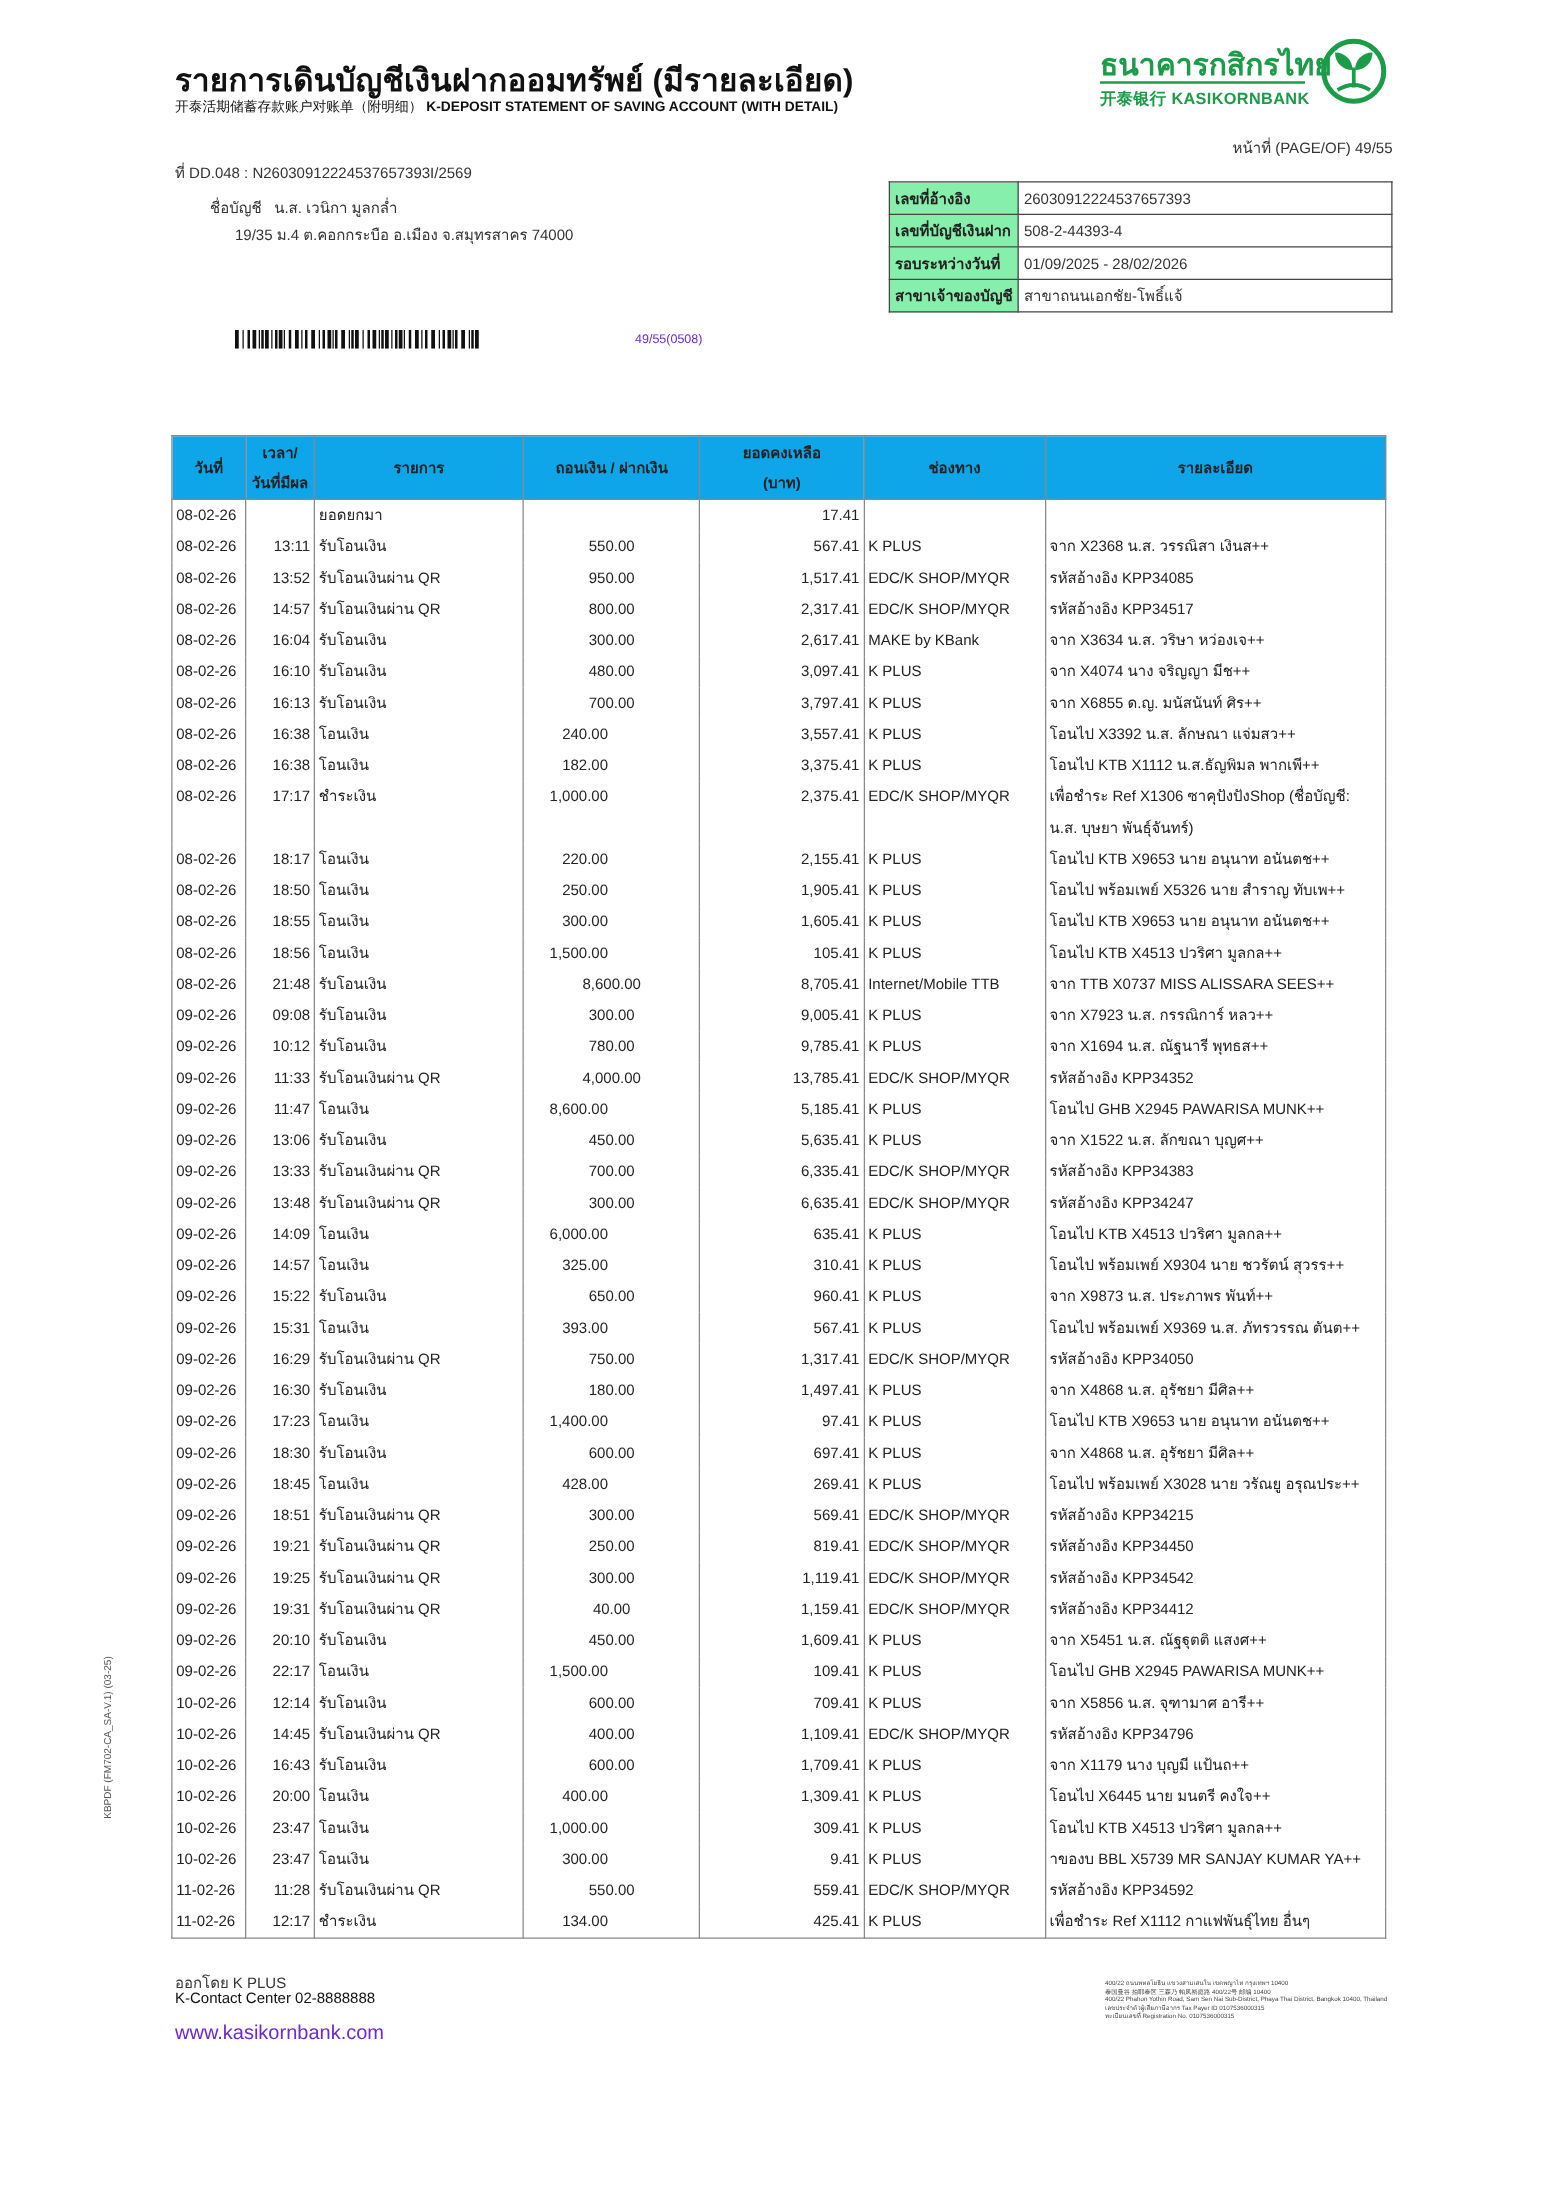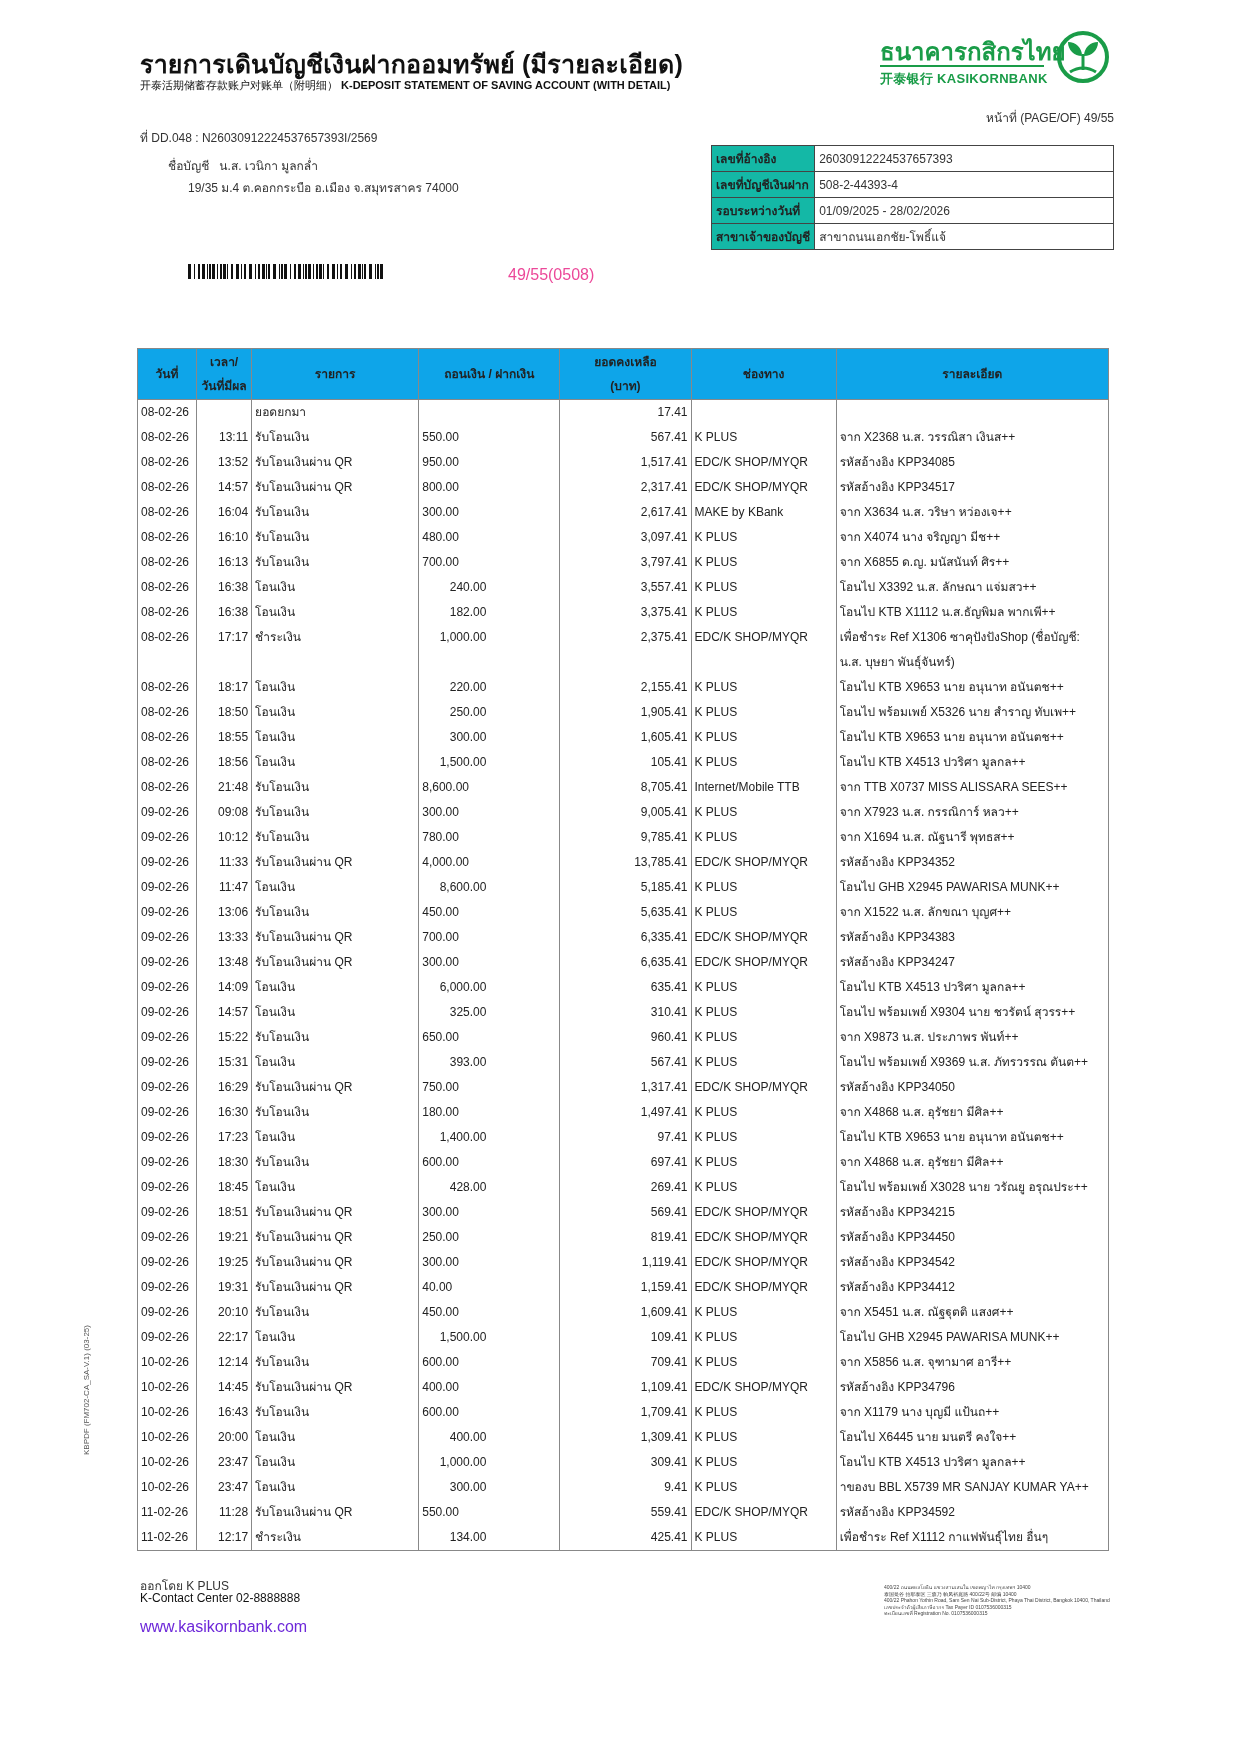--- a/index.html
+++ b/index.html
@@ -12,38 +12,38 @@
   .logo-th { position: absolute; left: 0; top: 2px; font-size: 24px; font-weight: bold; color: #1a9c48; }
   .logo-line { position: absolute; left: 0; top: 35px; width: 164px; height: 2px; background: #1a9c48; }
   .logo-en { position: absolute; left: 0; top: 40px; font-size: 13px; font-weight: bold; color: #1a9c48; letter-spacing: 0.3px; }
   .logo-circle { position: absolute; left: 176px; top: 0; width: 54px; height: 54px; }
   .page-of { right: 125px; top: 108px; font-size: 12px; color: #333; }
   .ref-no { left: 140px; top: 128px; font-size: 12px; color: #333; }
   .acct-name-row { left: 140px; top: 156px; font-size: 12px; color: #333; margin-left: 28px; }
   .acct-name-row .lbl { display: inline-block; width: 48px; }
   .addr { left: 188px; top: 178px; font-size: 12px; color: #333; }
   .barcode { left: 188px; top: 264px; width: 200px; height: 15px; }
-  .barcode-text { left: 508px; top: 266px; font-size: 16px; color: #ec4899; }
+  .barcode-text { left: 508px; top: 266px; font-size: 10px; color: #6d28d9; }
   table.info { position: absolute; left: 711px; top: 145px; border-collapse: collapse; font-size: 12px; }
   table.info td { border: 1px solid #444; height: 25px; padding: 0 4px; white-space: nowrap; }
-  table.info td.k { background: #14b8a6; font-weight: bold; width: 88px; }
+  table.info td.k { background: #86efac; font-weight: bold; width: 88px; }
   table.info td.v { width: 290px; color: #333; }
   table.tx { position: absolute; left: 137px; top: 348px; width: 972px; border-collapse: collapse; font-size: 12px; color: #222; }
   table.tx th { background: #0ea5e9; border: 1px solid #888; font-weight: bold; font-size: 12px; height: 50px; padding: 0 2px; line-height: 24px; }
   table.tx td { border-left: 1px solid #888; border-right: 1px solid #888; height: 25px; padding: 0 3px; white-space: nowrap; vertical-align: top; line-height: 25px; }
   table.tx tr.last td { border-bottom: 1px solid #888; }
   table.tx td.date { width: 52px; }
   table.tx td.time { width: 48px; text-align: right; }
   table.tx td.desc { width: 160px; }
   table.tx td.amt { width: 134px; position: relative; }
   table.tx td.bal { width: 124px; text-align: right; }
   table.tx td.chan { width: 138px; }
   table.tx td.detail { width: 265px; white-space: normal; line-height: 25px; }
   .wd { display: block; text-align: right; padding-right: 70px; }
-  .dp { display: block; text-align: left; }
+  .dp { display: block; text-align: center; }
   .side-code { left: 82px; top: 1455px; font-size: 8px; color: #555; transform: rotate(-90deg); transform-origin: left top; white-space: nowrap; }
   .footer-1 { left: 140px; top: 1576px; font-size: 12px; color: #333; }
   .footer-2 { left: 140px; top: 1591px; font-size: 12px; color: #111; }
   .footer-3 { left: 140px; top: 1618px; font-size: 16px; color: #6d28d9; }
   .footer-addr { left: 884px; top: 1584px; font-size: 5px; color: #444; line-height: 6.5px; width: 230px; }
 </style>
 </head>
 <body>
 
 <div class="abs title-th">รายการเดินบัญชีเงินฝากออมทรัพย์ (มีรายละเอียด)</div>

